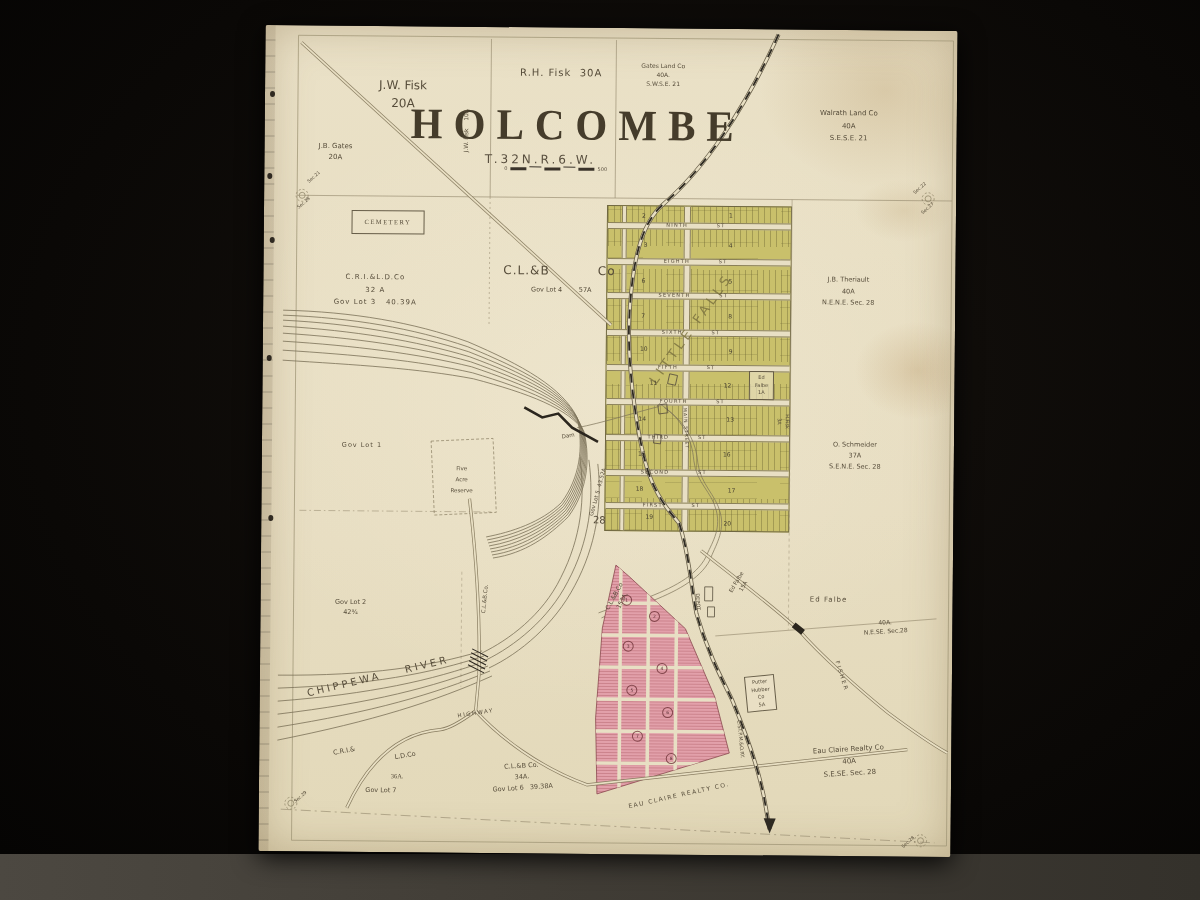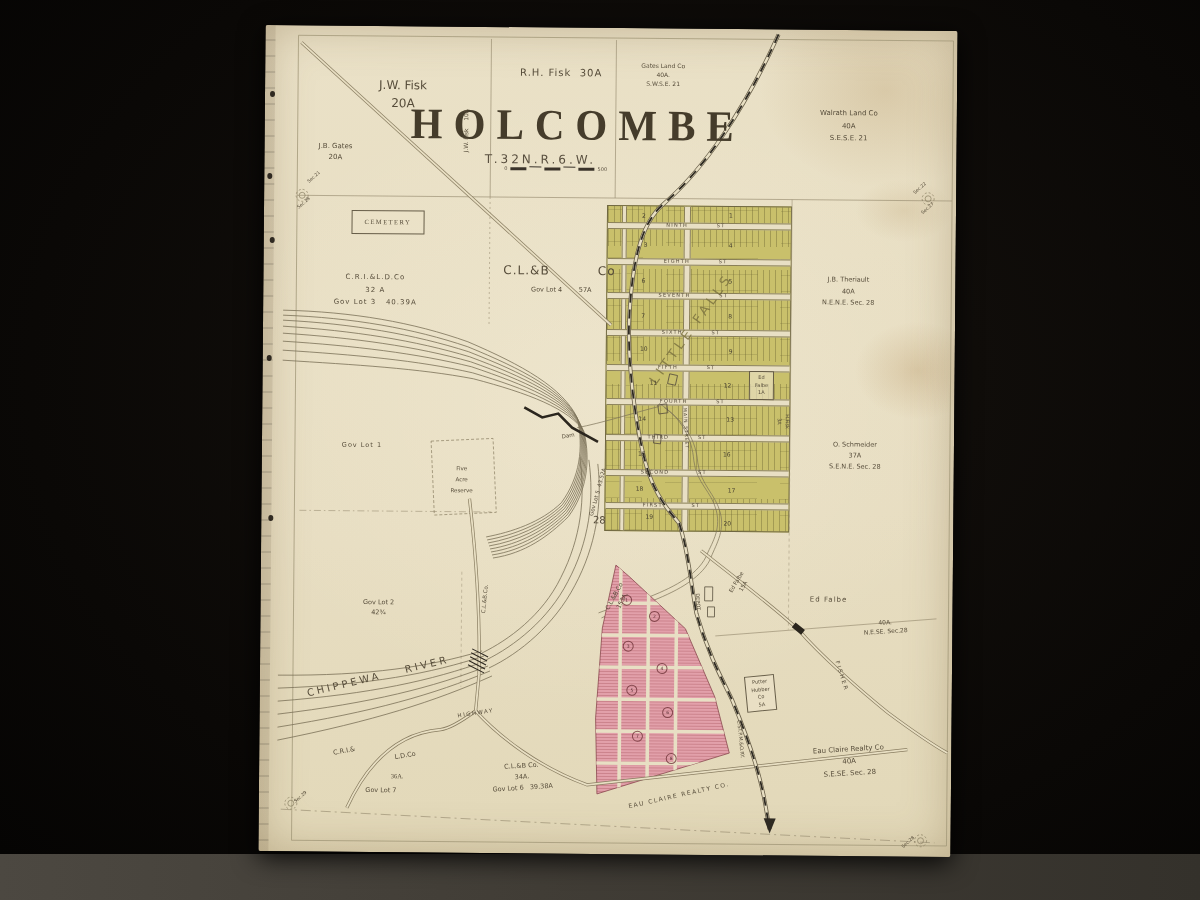--- a/index.html
+++ b/index.html
@@ -247,21 +247,21 @@
 1A</div>
         <div class="lb" style="left: 521px; top: 392px; font-size: 5px; transform: translate(-50%, -50%) rotate(90deg);">H.Fisk
 3A</div>
         <div class="lb" style="left: 100px; top: 420px; font-size: 6.5px; letter-spacing: 1px; transform: translate(-50%, -50%) rotate(0deg);">Gov Lot 1</div>
         <div class="lb" style="left: 200px; top: 453px; font-size: 5.5px; line-height: 2; transform: translate(-50%, -50%) rotate(0deg);">Five
 Acre
 Reserve</div>
         <div class="lb" style="left: 306px; top: 408px; font-size: 5.5px; transform: translate(-50%, -50%) rotate(-10deg);">Dam</div>
         <div class="lb" style="left: 336px; top: 464px; font-size: 5.5px; transform: translate(-50%, -50%) rotate(-75deg);">Gov Lot 5  43.52A</div>
         <div class="lb" style="left: 338px; top: 492px; font-size: 10px; transform: translate(-50%, -50%) rotate(0deg);">28</div>
-        <div class="lb" style="left: 90px; top: 582px; font-size: 6.5px; transform: translate(-50%, -50%) rotate(0deg); margin-left: 28px;">Gov Lot 2
+        <div class="lb" style="left: 90px; top: 582px; font-size: 6.5px; transform: translate(-50%, -50%) rotate(0deg);">Gov Lot 2
 42¾</div>
         <div class="lb" style="left: 224px; top: 572px; font-size: 5.5px; transform: translate(-50%, -50%) rotate(-85deg);">C.L.&amp;B.Co.</div>
         <div class="lb" style="left: 118px; top: 650px; font-size: 10px; letter-spacing: 3px; transform: translate(-50%, -50%) rotate(-14deg);">CHIPPEWA    RIVER</div>
         <div class="lb" style="left: 216px; top: 686px; font-size: 5.5px; letter-spacing: 1.5px; transform: translate(-50%, -50%) rotate(-9deg);">HIGHWAY</div>
         <div class="lb" style="left: 357px; top: 570px; font-size: 6px; transform: translate(-50%, -50%) rotate(-62deg);">C.L.&amp;B.Co
 153A.</div>
         <div class="lb" style="left: 437px; top: 573px; font-size: 5px; transform: translate(-50%, -50%) rotate(85deg);">DEPOT</div>
         <div class="lb" style="left: 479px; top: 555px; font-size: 5.5px; transform: translate(-50%, -50%) rotate(-60deg);">Ed Falbe
 15A</div>
         <div class="lb" style="left: 568px; top: 570px; font-size: 7px; letter-spacing: 1px; transform: translate(-50%, -50%) rotate(0deg);">Ed Falbe</div>

